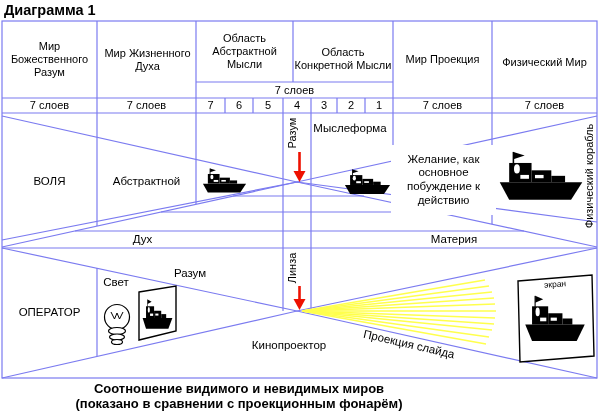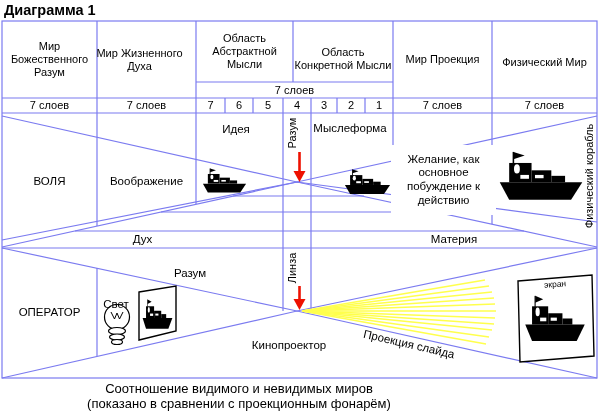--- a/index.html
+++ b/index.html
@@ -19,21 +19,21 @@
   .frame{fill:#fff;stroke:#000;stroke-width:1.4;}
   .thin{stroke:#000;stroke-width:1.2;fill:#fff;}
   .lbl{position:absolute;display:flex;align-items:center;justify-content:center;
        text-align:center;font-size:11px;line-height:1.18;}
   .title{position:absolute;left:4px;top:2px;font-size:14.5px;font-weight:bold;text-align:center;}
   .sec{font-size:11.5px;}
   .vert{position:absolute;white-space:nowrap;font-size:11px;
         transform:translate(-50%,-50%) rotate(-90deg);}
   .ctr{position:absolute;white-space:nowrap;transform:translate(-50%,-50%);}
   .whitebg{background:var(--background);padding:0 2px;}
-  .capt{position:absolute;left:0;width:478px;text-align:center;font-weight:normal;font-size:13px;}
+  .capt{position:absolute;left:0;width:478px;text-align:center;font-weight:bold;font-size:13px;}
   .num{font-size:11px;}
 </style>
 </head>
 <body>
 
 <div class="stage">
 
   <svg class="art" viewBox="0 0 600 418">
     <defs>
       <g id="ship">
@@ -129,53 +129,52 @@
       <use href="#ship" transform="translate(344,169) scale(0.47,0.47)"></use>
     </g>
     <g>
       <use href="#ship" transform="translate(498,151) scale(0.86,0.92)"></use>
     </g>
   </svg>
 
   <div class="title">Диаграмма 1</div>
 
   <div class="lbl" style="left:2px;top:21px;width:95px;height:77px">Мир Божественного Разум</div>
-  <div class="lbl" style="left:89px;top:21px;width:101px;height:77px">Мир Жизненного Духа</div>
+  <div class="lbl" style="left:97px;top:21px;width:101px;height:77px">Мир Жизненного Духа</div>
   <div class="lbl" style="left:196px;top:21px;width:97px;height:61px">Область Абстрактной Мысли</div>
   <div class="lbl" style="left:293px;top:28px;width:100px;height:61px">Область Конкретной Мысли</div>
   <div class="lbl" style="left:393px;top:21px;width:99px;height:77px">Мир Проекция</div>
   <div class="lbl" style="left:492px;top:21px;width:105px;height:83px">Физический Мир</div>
 
   <div class="lbl" style="left:2px;top:98px;width:95px;height:15px">7 слоев</div>
   <div class="lbl" style="left:97px;top:98px;width:99px;height:15px">7 слоев</div>
   <div class="lbl" style="left:196px;top:82px;width:197px;height:16px">7 слоев</div>
   <div class="lbl" style="left:393px;top:98px;width:99px;height:15px">7 слоев</div>
   <div class="lbl" style="left:492px;top:98px;width:105px;height:15px">7 слоев</div>
 
   <div class="lbl num" style="left:196px;top:98px;width:29px;height:15px">7</div>
   <div class="lbl num" style="left:225px;top:98px;width:28px;height:15px">6</div>
   <div class="lbl num" style="left:253px;top:98px;width:30px;height:15px">5</div>
   <div class="lbl num" style="left:283px;top:98px;width:28px;height:15px">4</div>
   <div class="lbl num" style="left:311px;top:98px;width:26px;height:15px">3</div>
   <div class="lbl num" style="left:337px;top:98px;width:28px;height:15px">2</div>
   <div class="lbl num" style="left:365px;top:98px;width:28px;height:15px">1</div>
 
   <div class="lbl sec" style="left:2px;top:116px;width:95px;height:131px">ВОЛЯ</div>
-  <div class="lbl sec" style="left:97px;top:116px;width:99px;height:131px">Воображение</div>
-  <div class="lbl sec" style="left:196px;top:123px;width:80px;height:14px">Идея</div>
+  <div class="lbl sec" style="left:97px;top:116px;width:99px;height:131px">Абстрактной</div>
   <div class="lbl sec" style="left:300px;top:122px;width:100px;height:14px">Мыслеформа</div>
   <div class="vert" style="left:292px;top:133px">Разум</div>
   <div class="lbl sec whitebg" style="left:391px;top:145px;width:101px;height:70px">Желание, как основное побуждение к действию</div>
   <div class="vert" style="left:589px;top:176px">Физический корабль</div>
 
   <div class="lbl sec" style="left:2px;top:232px;width:281px;height:16px">Дух</div>
   <div class="lbl sec" style="left:311px;top:232px;width:286px;height:16px">Материя</div>
 
   <div class="lbl sec" style="left:2px;top:248px;width:95px;height:130px">ОПЕРАТОР</div>
-  <div class="lbl sec" style="left:96px;top:298px;width:40px;height:14px">Свет</div>
+  <div class="lbl sec" style="left:96px;top:276px;width:40px;height:14px">Свет</div>
   <div class="lbl sec" style="left:150px;top:267px;width:80px;height:14px">Разум</div>
   <div class="vert" style="left:292px;top:268px">Линза</div>
   <div class="ctr sec whitebg" style="left:409px;top:344px;transform:translate(-50%,-50%) rotate(13deg)">Проекция слайда</div>
   <div class="lbl sec" style="left:243px;top:339px;width:92px;height:14px">Кинопроектор</div>
   <div class="ctr" style="left:555px;top:284px;font-size:8.5px;transform:translate(-50%,-50%) rotate(-4deg)">экран</div>
 
   <div class="capt" style="top:381px">Соотношение видимого и невидимых миров</div>
   <div class="capt" style="top:396px">(показано в сравнении с проекционным фонарём)</div>
 
 </div>

